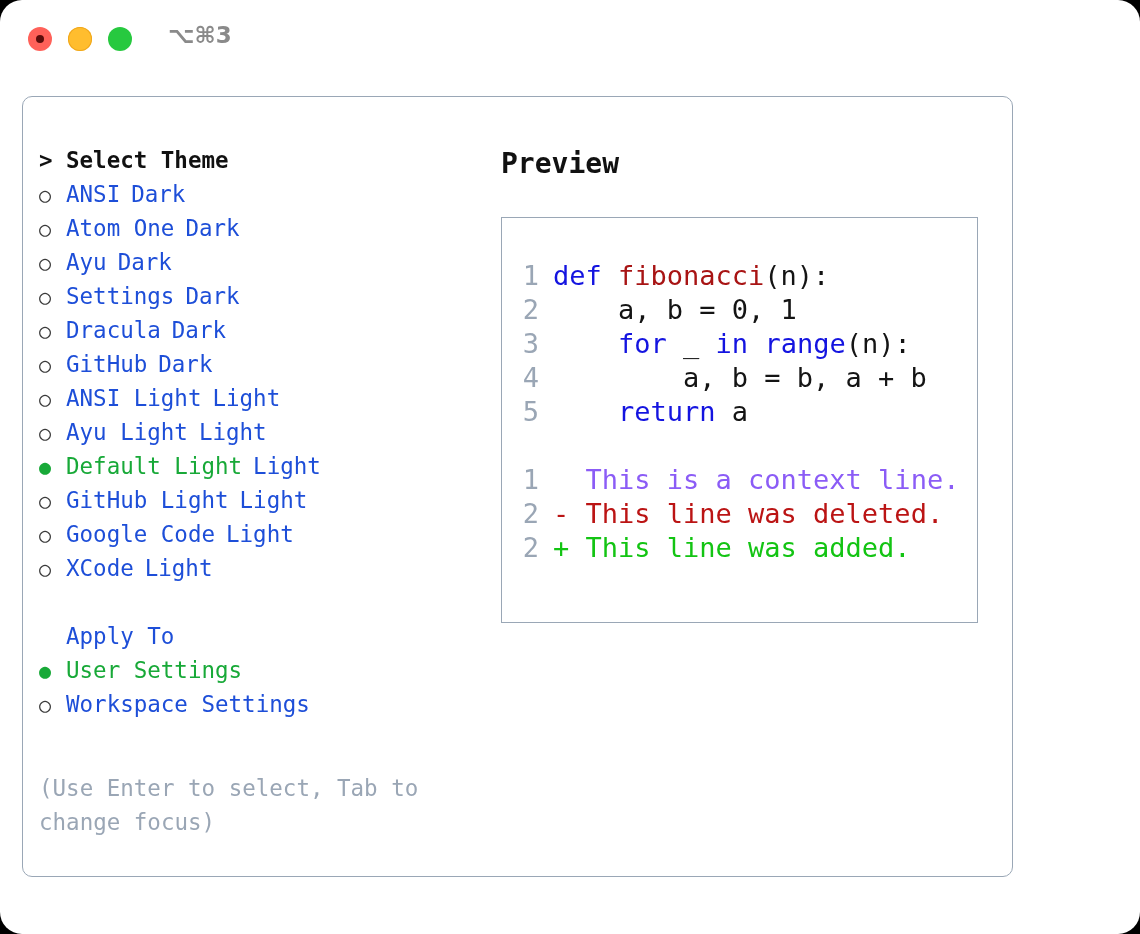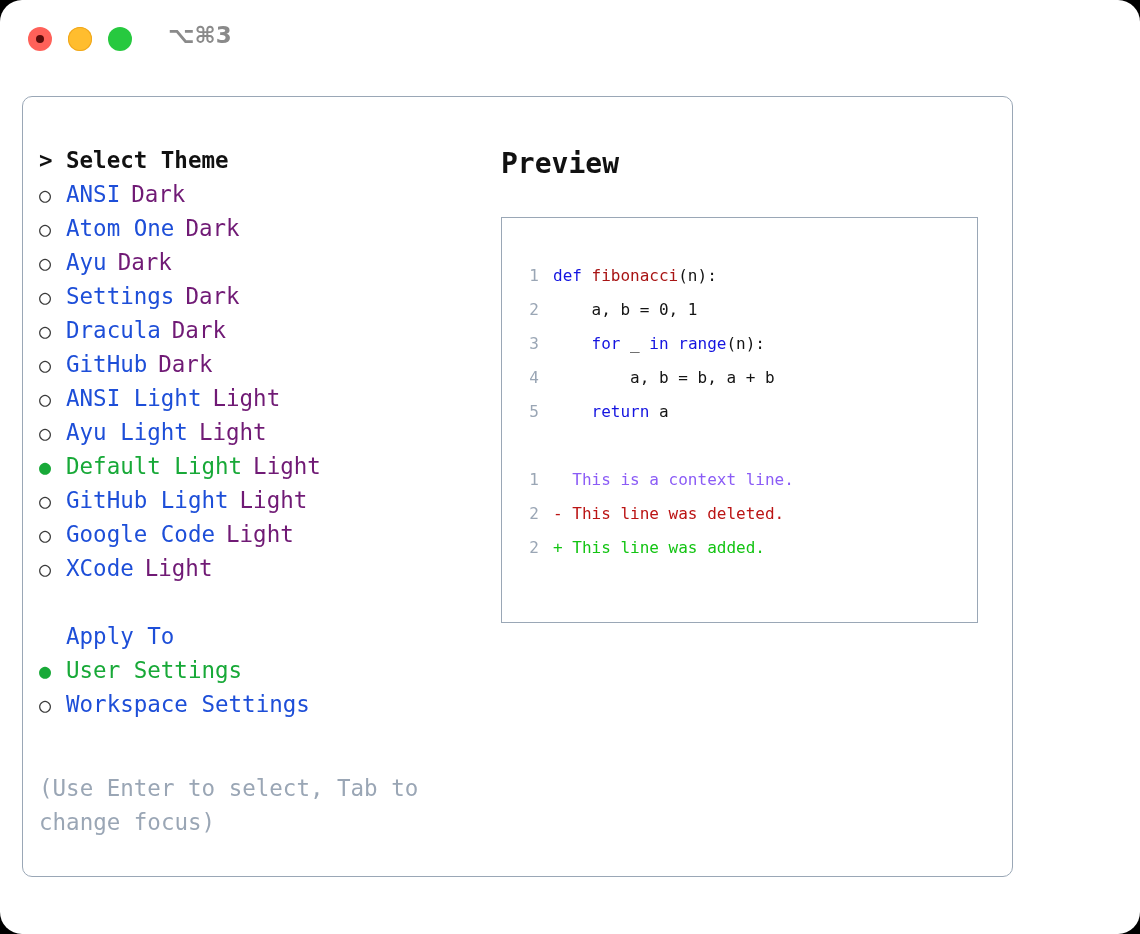--- a/index.html
+++ b/index.html
@@ -97,21 +97,21 @@
   .marker.caret {
     color: #111111;
     font-weight: bold;
     font-size: 22.5px;
   }
   .marker.sel { color: #18a938; }
   .label { color: #1d4ed8; }
   .label.header { font-weight: bold; color: #111111; }
   .label.sel { color: #18a938; }
   .tag {
-    color: #701a75;
+    color: #1d4ed8;
     margin-left: 11px;
   }
   .spacer-row { height: 34px; }
 
   #apply-block { }
 
   #hint {
     margin-top: 46px;
     font-size: 22.5px;
     line-height: 34px;
@@ -138,21 +138,21 @@
     height: 406px;
     border: 1.6px solid #9aa7b6;
     box-sizing: border-box;
     background: #ffffff;
     position: relative;
   }
   #code {
     position: absolute;
     left: 13px;
     top: 41px;
-    font-size: 16px;
+    font-size: 27px;
     line-height: 34px;
     white-space: pre;
   }
   .cline { display: block; height: 34px; }
   .lno {
     display: inline-block;
     width: 24px;
     text-align: right;
     color: #9aa6b5;
     margin-right: 14px;

